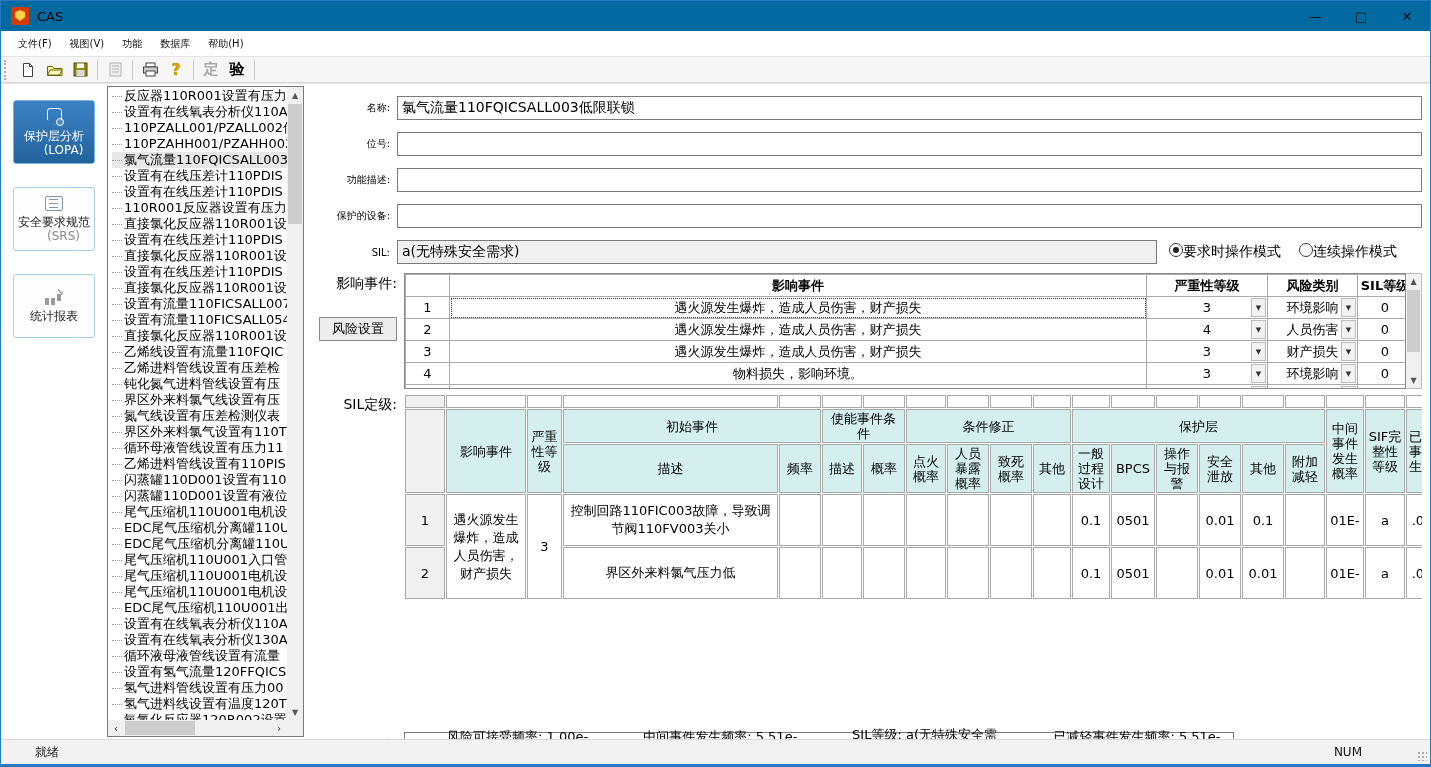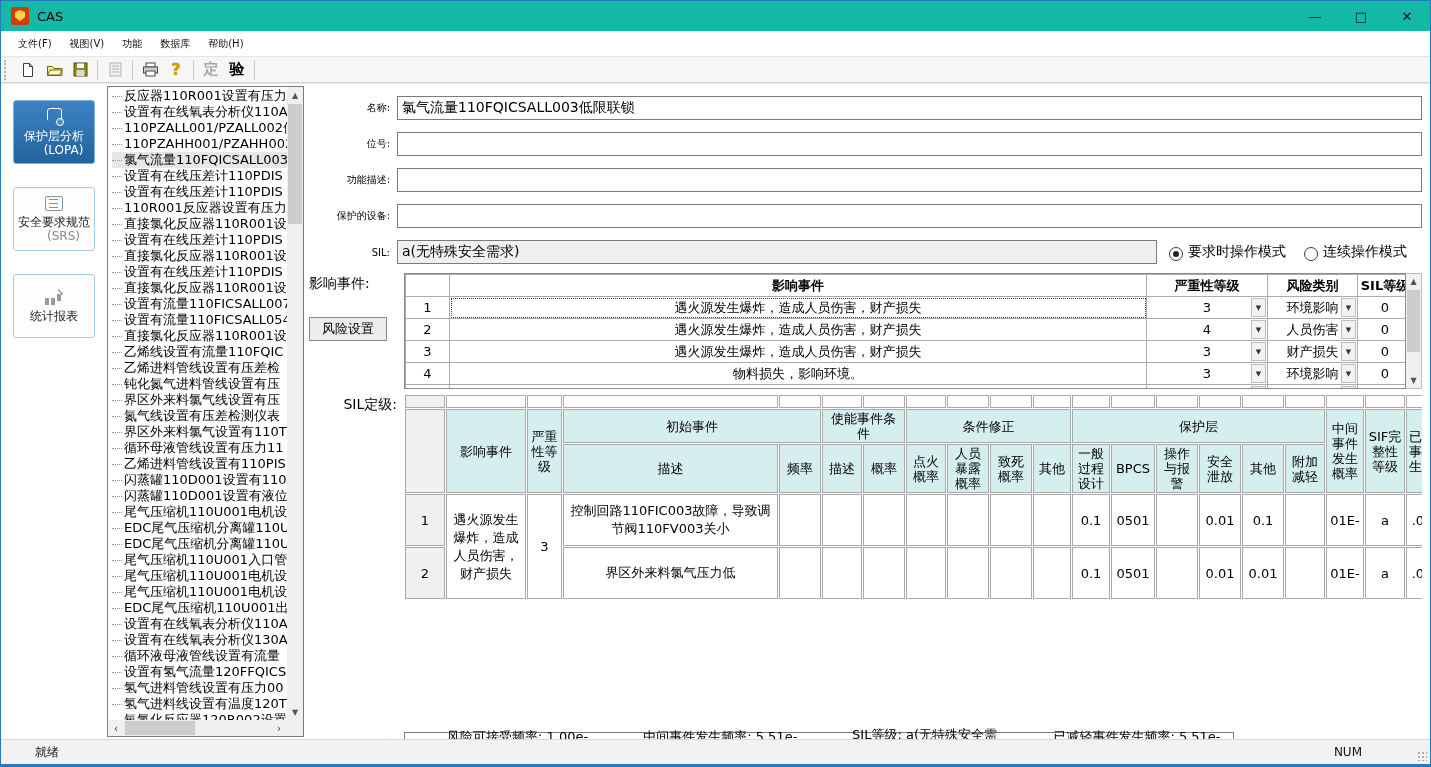--- a/index.html
+++ b/index.html
@@ -2,21 +2,21 @@
 <html><head>
 <meta charset="utf-8">
 <style>
   * { box-sizing: border-box; margin: 0; padding: 0; }
   html,body { background:#cfd8dc; }
   body { font-family:"DejaVu Sans", sans-serif; }
   .window{ width:1431px; height:767px; background:#fff; border:1px solid #2779bf; border-bottom:3px solid #2779bf;
            display:flex; flex-direction:column; position:relative; overflow:hidden; }
 
   
-  .titlebar{ height:30px; display:flex; align-items:center; background:#14b8a6; flex:0 0 auto; }
+  .titlebar{ height:30px; display:flex; align-items:center; background:#0369a1; flex:0 0 auto; }
   .app-icon{ width:18px; height:18px; margin:0 8px 0 10px; background:#d43a02; border-radius:2px; position:relative; flex:0 0 auto;}
   .app-icon:before{ content:""; position:absolute; left:4px; top:3px; width:10px; height:11px;
                     background:#ffd24a; clip-path:polygon(50% 0,100% 20%,100% 65%,50% 100%,0 65%,0 20%); }
   .app-title{ font-size:13px; color:#000; }
   .win-controls{ margin-left:auto; display:flex; height:100%; }
   .win-btn{ width:46px; height:100%; display:flex; align-items:center; justify-content:center;
             font-size:13px; color:#111; cursor:default; }
   
   .menubar{ height:25px; display:flex; align-items:center; padding-left:8px; background:#fff; flex:0 0 auto; }
   .menu-item{ padding:3px 9px; font-size:10px; color:#111; }
@@ -74,27 +74,27 @@
   .corner{ position:absolute; right:0; bottom:0; width:16px; height:16px; background:#f0f0f0; }
 
   
   .content{ flex:1 1 auto; padding:12px 8px 0 5px; overflow:hidden; }
   .frow{ display:flex; align-items:center; margin-bottom:12px; }
   .flabel{ width:88px; flex:0 0 auto; text-align:right; padding-right:7px; font-size:10px; color:#000; }
   .tinput{ flex:1 1 auto; height:24px; border:1px solid #7b7b7b; font-size:14px; padding:0 4px;
            font-family:"DejaVu Sans",sans-serif; color:#000; background:#fff; }
   .tinput.ro{ background:#f0f0f0; flex:0 0 auto; width:760px; display:flex; align-items:center; }
   .radios{ display:flex; align-items:center; margin-left:12px; gap:18px; font-size:14px; }
-  .radio{ display:flex; align-items:flex-end; gap:5px; }
+  .radio{ display:flex; align-items:flex-start; }
   .rdot{ width:14px; height:14px; border:1px solid #3b3b3b; border-radius:50%; position:relative; background:#fff; }
   .rdot.on:before{ content:""; position:absolute; left:3px; top:3px; width:6px; height:6px; border-radius:50%; background:#222; }
 
   
   .impact-sec{ display:flex; margin-bottom:5px; }
-  .impact-left{ width:95px; flex:0 0 auto; display:flex; flex-direction:column; align-items:flex-start; padding-right:7px; }
+  .impact-left{ width:95px; flex:0 0 auto; display:flex; flex-direction:column; align-items:flex-end; padding-right:7px; }
   .impact-left .flab{ font-size:14px; margin-top:2px; }
   .risk-btn{ margin-top:24px; width:78px; height:24px; background:#ececec; border:1px solid #8a8a8a;
              font-size:13px; display:flex; align-items:center; justify-content:center; }
   .impact-wrap{ flex:1 1 auto; display:flex; height:116px; overflow:hidden; }
   .imp-clip{ flex:1 1 auto; overflow:hidden; border:1px solid #8a8a8a; }
   table.imp{ border-collapse:collapse; table-layout:fixed; width:1007px; background:#fff; }
   table.imp th, table.imp td{ border:1px solid #ababab; height:22px; font-size:13px; padding:0; overflow:hidden; white-space:nowrap; }
   table.imp th{ font-weight:bold; text-align:center; background:#fff; }
   table.imp td{ text-align:center; }
   td.cell-dd{ position:relative; }

